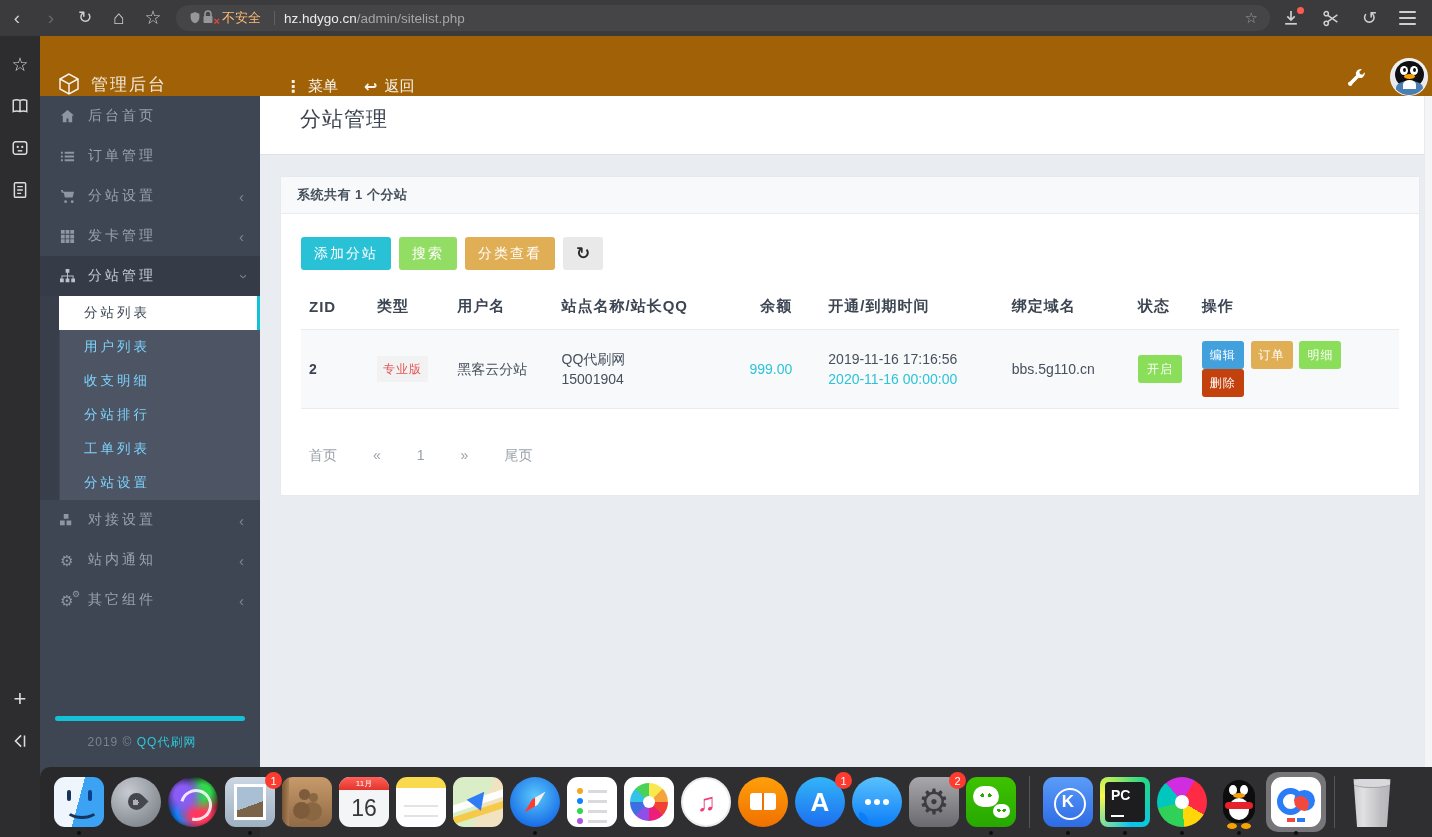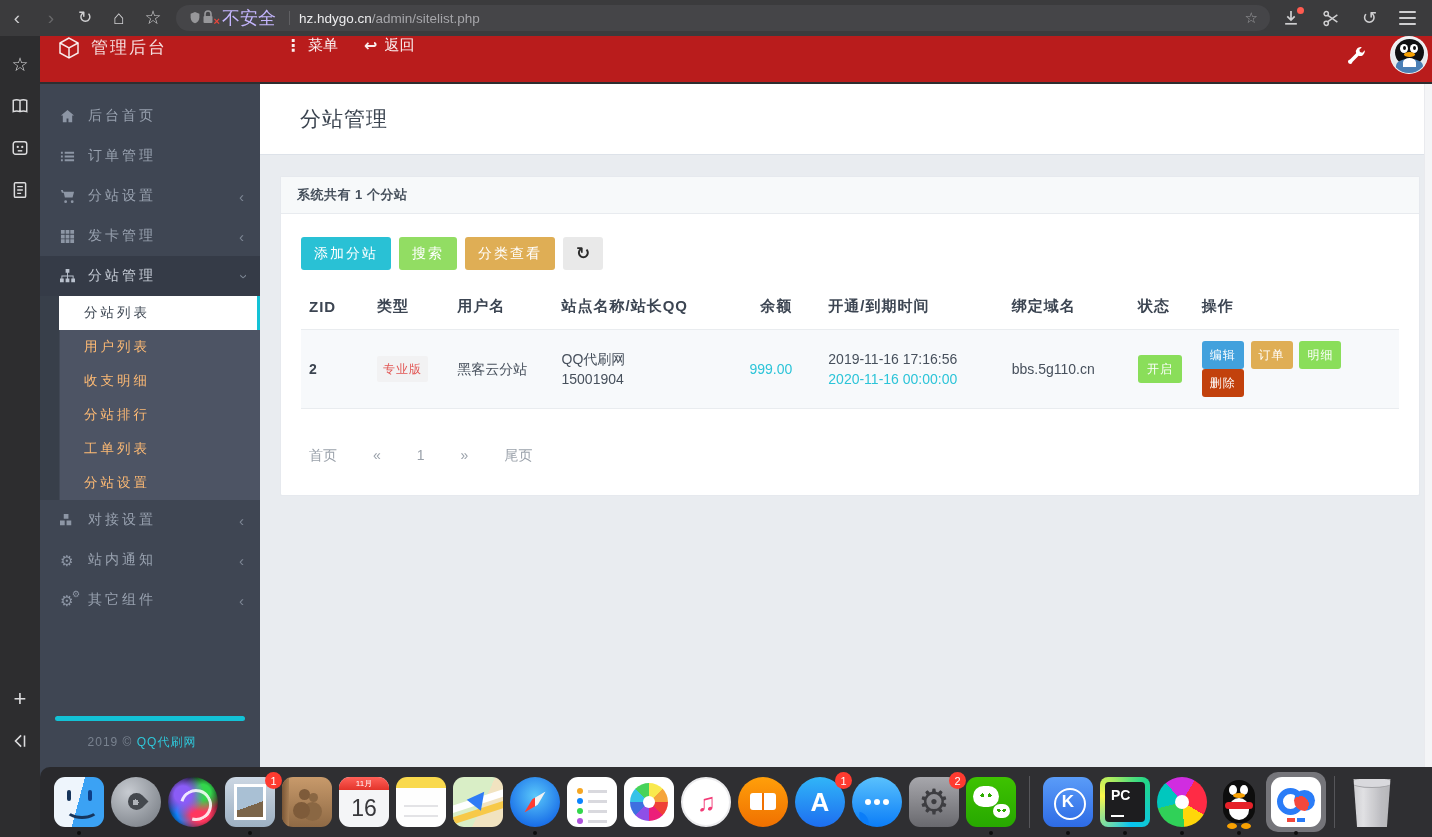--- a/index.html
+++ b/index.html
@@ -5,42 +5,42 @@
   *{margin:0;padding:0;box-sizing:border-box}
   html,body{width:1432px;height:837px;overflow:hidden}
   body{font-family:"Liberation Sans","DejaVu Sans",sans-serif;background:#2e2e30;position:relative}
 
   
   .browser-bar{position:absolute;top:0;left:0;right:0;height:36px;background:#3b3b3d;display:flex;align-items:center;color:#cfcfd1;z-index:40}
   .nav-ic{width:34px;text-align:center;font-size:19px;line-height:36px;cursor:default;flex:none}
   .nav-ic.fwd{color:#68686a}
   .nav-ic.reload{font-size:17px}
   .urlbar{flex:1;height:26px;margin:0 12px 0 6px;background:#454548;border-radius:13px;display:flex;align-items:center;padding:0 12px;min-width:0}
-  .urlbar .sec-txt{font-size:18px;color:#c4b5fd;margin:0 4px 0 6px}
+  .urlbar .sec-txt{font-size:13px;color:#fdba74;margin:0 4px 0 6px}
   .urlbar .sep{width:1px;height:14px;background:#606063;margin:0 9px}
   .url-domain{font-size:13.5px;color:#ececee}
   .url-path{font-size:13.5px;color:#a6a6aa}
   .url-star{margin-left:auto;font-size:15px;color:#9b9b9e}
   .lockwrap{position:relative;width:14px;height:16px;flex:none}
   .lock-x{position:absolute;right:-4px;bottom:-1px;color:#e8463c;font-size:11px;font-weight:bold}
   .tb-right{display:flex;align-items:center;gap:22px;margin-right:16px;flex:none}
   .dlwrap{position:relative}
   .dl-dot{position:absolute;top:-3px;right:-4px;width:7px;height:7px;border-radius:50%;background:#ff5b50}
   .burger{display:inline-flex;flex-direction:column;gap:4px}
   .burger i{width:17px;height:2px;background:#cfcfd1;border-radius:1px}
   .undo-ic{font-size:18px}
 
   
   .left-strip{position:absolute;left:0;top:36px;bottom:0;width:40px;background:#2d2d2f;display:flex;flex-direction:column;align-items:center;padding:16px 0 84px;gap:18px;z-index:30;color:#dcdcde}
   .strip-ic{width:24px;height:24px;display:flex;align-items:center;justify-content:center;font-size:19px}
   .strip-spacer{margin-top:auto}
   .strip-plus{font-size:22px;line-height:22px}
 
   
-  .app-header{position:absolute;left:40px;top:36px;right:0;height:46px;background:#b91c1c;display:flex;align-items:flex-start;color:rgba(255,255,255,.93);z-index:20}
+  .app-header{position:absolute;left:40px;top:36px;right:0;height:60px;background:#a16207;display:flex;align-items:flex-end;color:rgba(255,255,255,.93);z-index:20}
   .logo-cube{margin-left:17px;display:flex}
   .app-title{font-size:17px;letter-spacing:2px;margin-left:10px;color:rgba(255,255,255,.85)}
   .hdr-menu{display:flex;align-items:center;margin-left:118px;gap:26px}
   .hdr-item{display:flex;align-items:center;gap:7px;font-size:15px;cursor:default}
   .hdr-item .gi{font-size:16px;font-weight:bold}
   .hdr-right{margin-left:auto;display:flex;align-items:center;gap:24px;margin-right:4px}
   .avatar{width:38px;height:38px;border-radius:50%;background:radial-gradient(circle at 50% 35%,#ffffff,#d8dce2);position:relative;overflow:hidden;border:1px solid rgba(255,255,255,.6)}
   .avatar i{position:absolute;display:block}
   .av-head{left:4px;top:2px;width:29px;height:27px;background:#101012;border-radius:50%}
   .av-eye{left:9px;top:7px;width:8px;height:9px;background:#fff;border-radius:50%;box-shadow:10px 0 0 #fff}
@@ -52,21 +52,21 @@
   
   .sidebar{position:absolute;left:40px;top:84px;bottom:0;width:220px;background:#3f4653;z-index:10;padding-top:12px}
   .side-item{height:40px;display:flex;align-items:center;padding:0 16px 0 19px;color:#98a1af;font-size:14px;letter-spacing:3px;cursor:default}
   .side-item .mi{width:16px;margin-right:13px;display:flex;justify-content:center;letter-spacing:0;color:#8d96a5;font-size:15px}
   .side-item .chev{margin-left:auto;font-size:15px;color:#7e8795;letter-spacing:0}
   .chev.down{transform:rotate(-90deg)}
   .side-item.active-parent{background:#353b47;color:#c4cad4}
   .submenu{position:relative;background:#4d5464}
   .submenu::before{content:'';position:absolute;left:0;top:0;bottom:0;width:19px;background:#383f4a;z-index:2}
   .submenu::after{content:'';position:absolute;left:19px;top:0;bottom:0;width:1px;background:#414855;z-index:0}
-  .sub-item{position:relative;height:34px;line-height:34px;padding-left:44px;color:#fdba74;font-size:13.5px;letter-spacing:3px;cursor:default;z-index:1}
+  .sub-item{position:relative;height:34px;line-height:34px;padding-left:44px;color:#7dd3fc;font-size:13.5px;letter-spacing:3px;cursor:default;z-index:1}
   .sub-item.active{background:#ffffff;color:#3f4854}
   .sub-item.active::after{content:'';position:absolute;right:0;top:0;bottom:0;width:3px;background:#13c2d6}
   .gear-glyph{font-size:15px;line-height:1}
   .gear-glyph.small2{position:relative}
   .gear-glyph.small2 em{font-style:normal;font-size:9px;position:absolute;right:-5px;top:-3px}
   .side-footer-bar{position:absolute;left:15px;right:15px;top:632px;height:5px;border-radius:3px;background:#13c2d6}
   .side-footer-text{position:absolute;top:650px;left:0;right:16px;text-align:center;font-size:12px;color:#79828f;letter-spacing:1px}
   .side-footer-text a{color:#2fc7d9;text-decoration:none}
 
   

